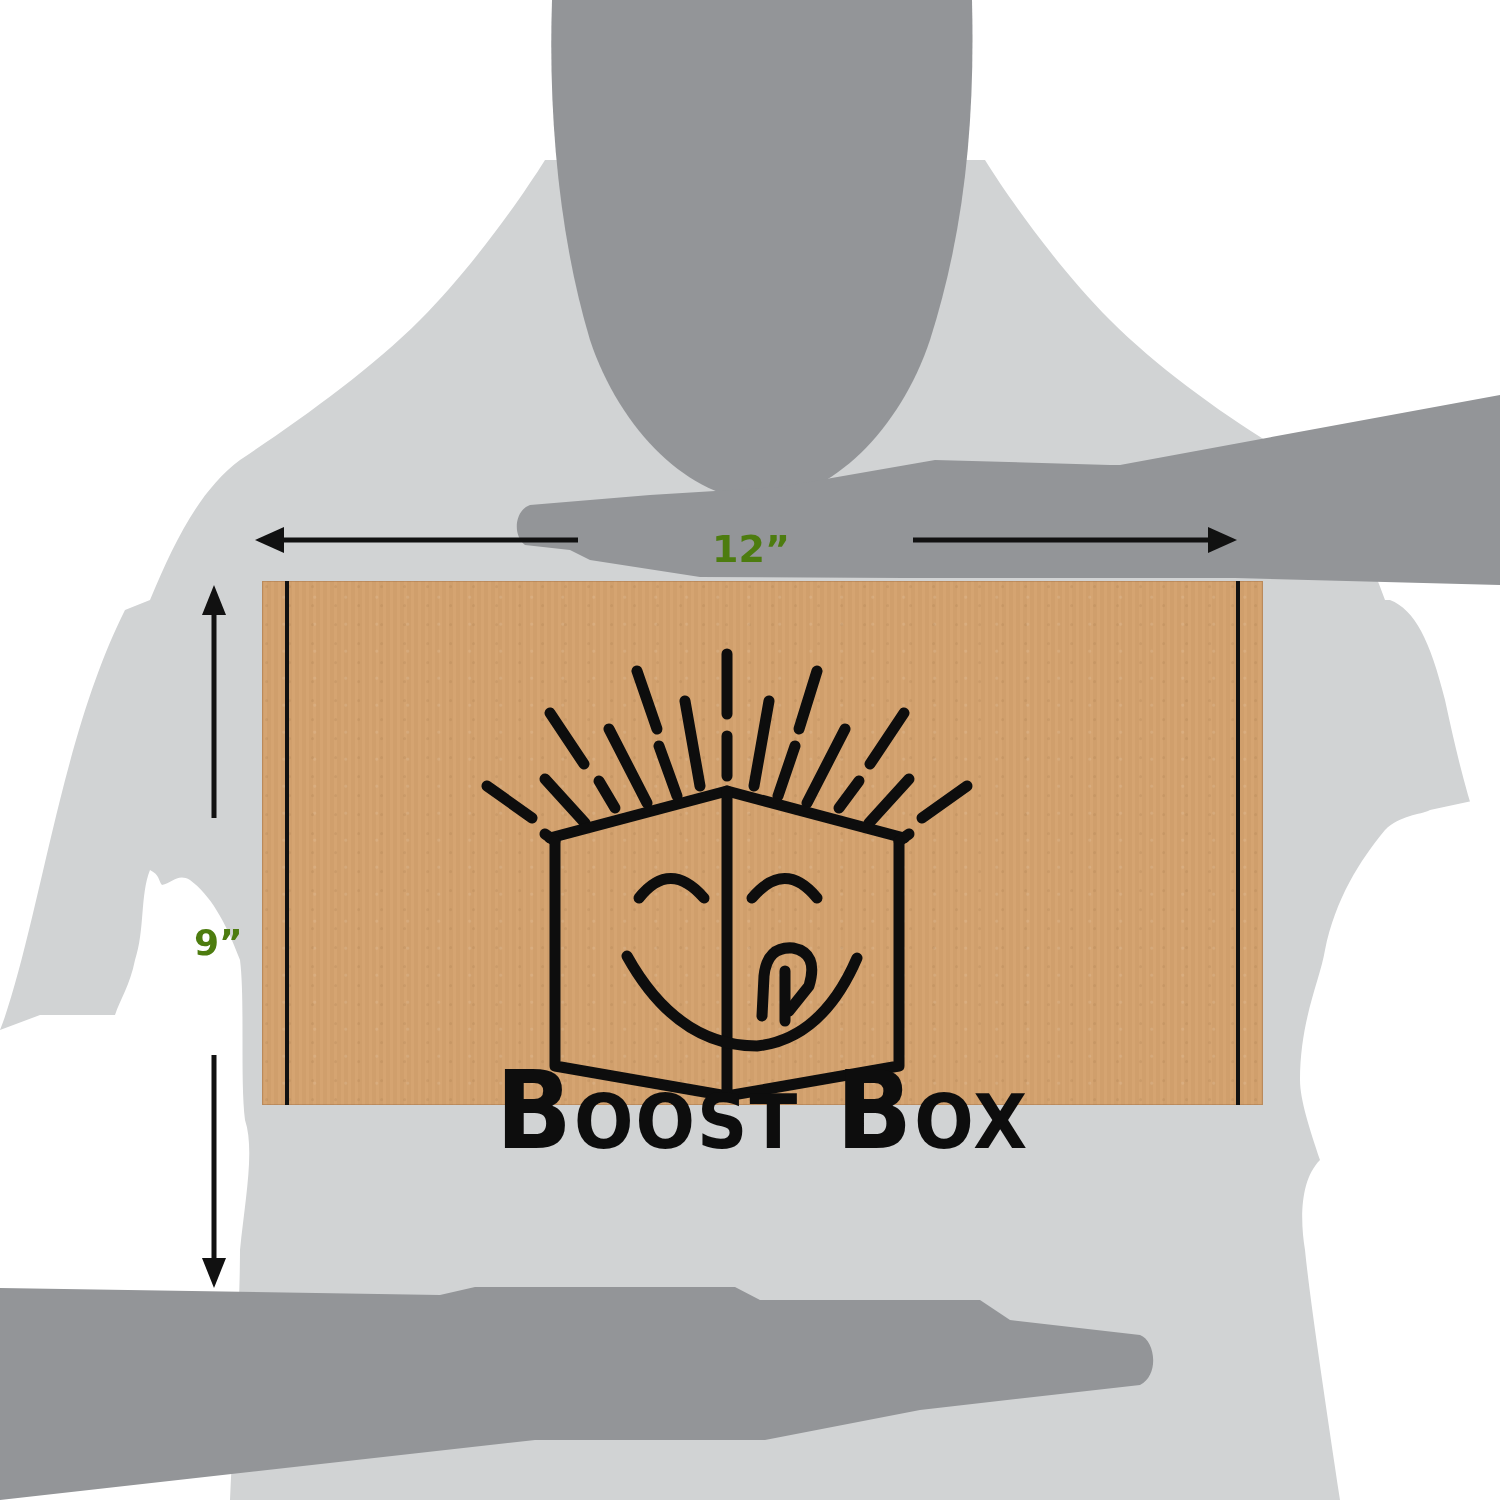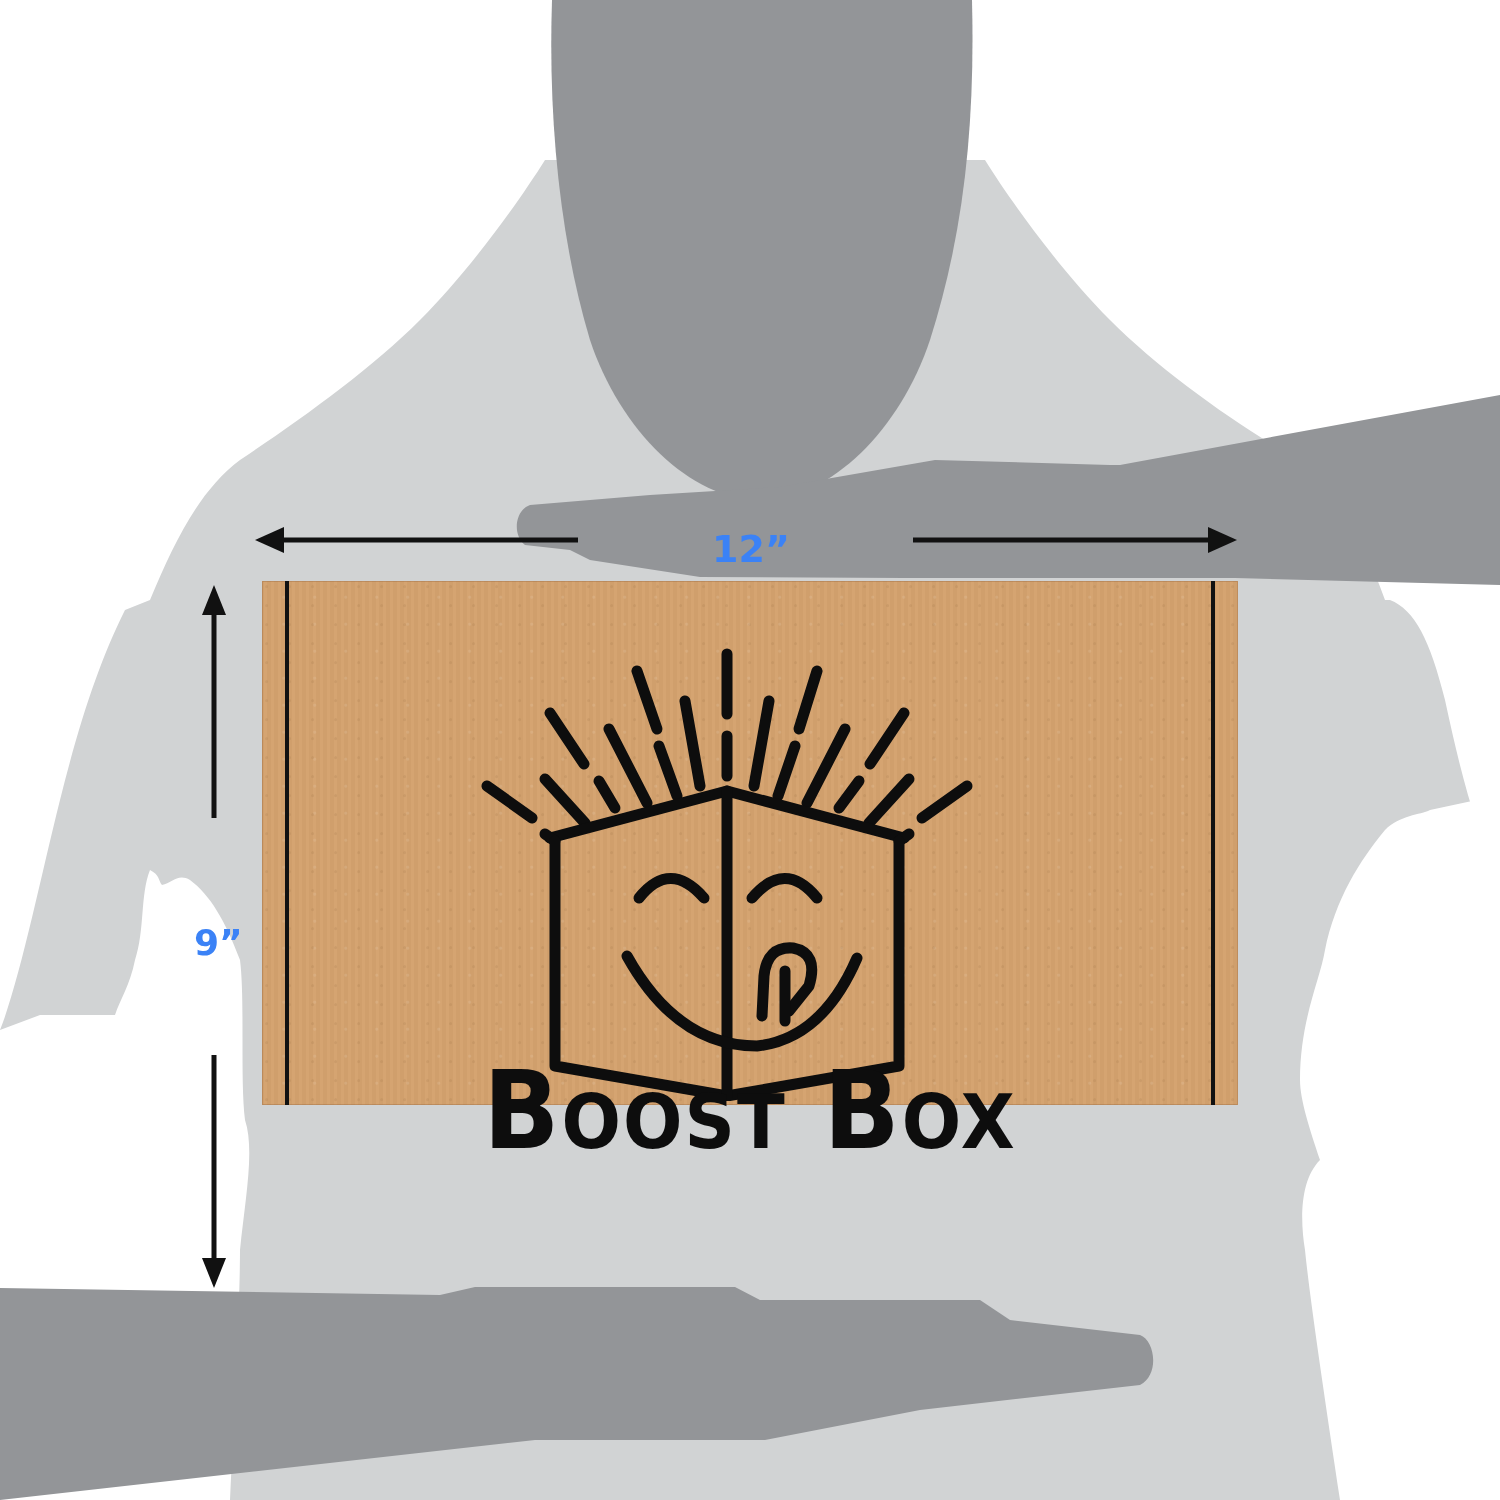--- a/index.html
+++ b/index.html
@@ -28,20 +28,21 @@
       top: 581px;
       width: 976px;
       height: 524px;
       background-color: #d4a26e;
       background-image:
         radial-gradient(circle at 20% 30%, rgba(120,80,40,0.10) 0 1px, transparent 2px),
         radial-gradient(circle at 70% 60%, rgba(255,255,255,0.10) 0 1px, transparent 2px),
         repeating-linear-gradient(90deg, rgba(0,0,0,0.018) 0 2px, rgba(255,255,255,0.018) 2px 5px);
       background-size: 23px 19px, 31px 27px, 7px 7px;
       box-shadow: inset 0 0 0 1px rgba(150,100,60,0.35);
+      padding-left: 25px;
     }
     .box-flap-line {
       position: absolute;
       top: 0;
       width: 4px;
       height: 100%;
       background: #111111;
     }
     .box-flap-line.left { left: 23px; }
     .box-flap-line.right { right: 23px; }
@@ -55,21 +56,21 @@
       font-family: "DejaVu Sans", "Liberation Sans", sans-serif;
       font-weight: bold;
       font-size: 100px;
       letter-spacing: 2px;
       line-height: 1;
       transform: translateY(-50%) scaleY(1.08);
       font-variant: small-caps;
     }
     .dim-label {
       position: absolute;
-      color: #3b82f6;
+      color: #4d7c0f;
       font-family: "DejaVu Sans", "Liberation Sans", sans-serif;
       font-weight: bold;
       line-height: 1;
     }
     .dim-width {
       left: 712px;
       top: 530px;
       font-size: 38px;
     }
     .dim-height {

